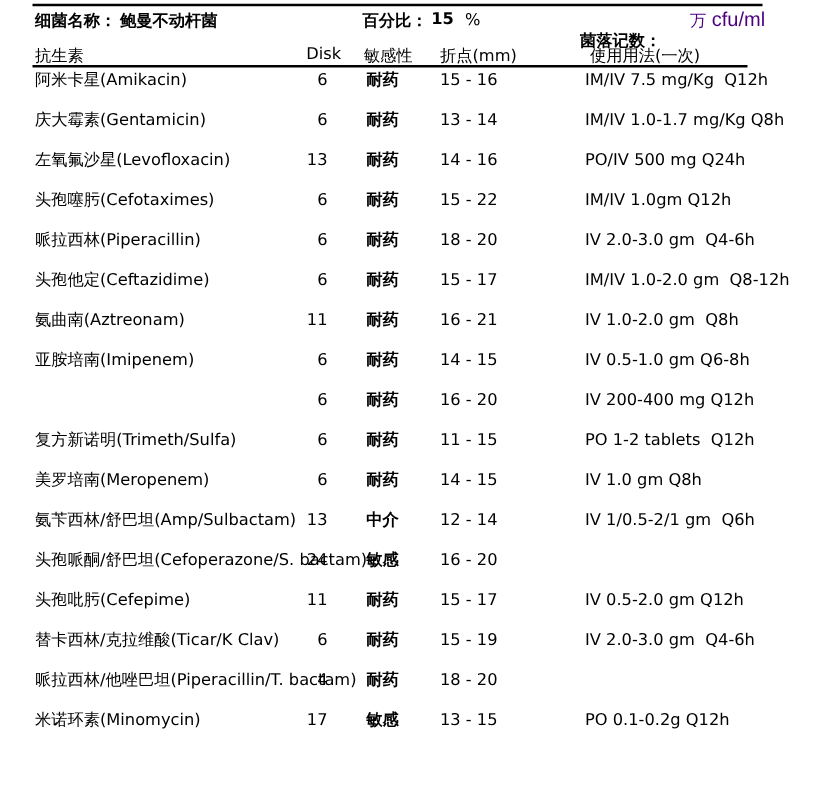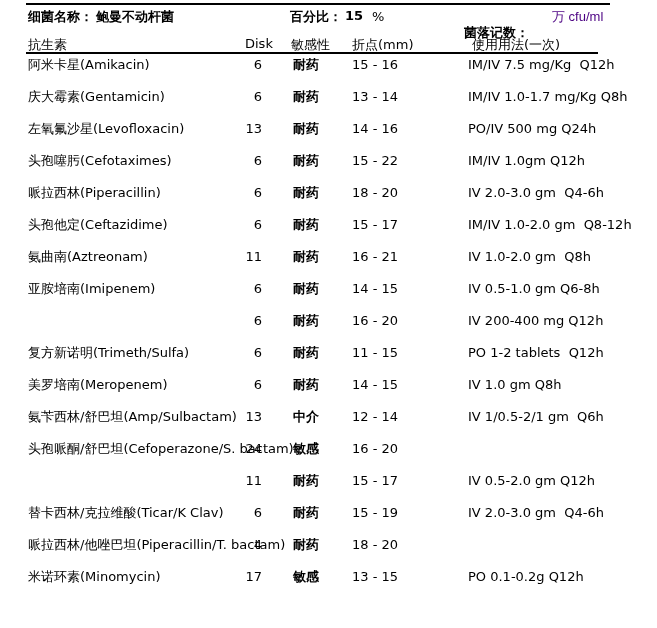--- a/index.html
+++ b/index.html
@@ -14,21 +14,21 @@
   #top-rule{left:26px;top:3px;width:584px;}
   #header-rule{left:26px;top:52px;width:572px;}
   
   #bacteria-label{left:28px;top:8px;}
   #bacteria-name{left:96px;top:8px;}
   #percent-label{left:290px;top:8px;}
   #percent-value{left:345px;top:8px;}
   #percent-unit{left:372px;top:9px;}
   #colony-label{left:432px;top:24px;margin-left:32px;}
   #colony-unit{left:552px;top:8px;}
-  #colony-unit .latin{font-family:"Liberation Sans",sans-serif;font-size:13px;}
+  #colony-unit .latin{font-family:"Liberation Sans",sans-serif;font-size:16px;}
   
   .colhead{top:36px;}
   #col-antibiotic{left:28px;}
   #col-disk{left:245px;}
   #col-sens{left:291px;}
   #col-bp{left:352px;}
   #col-usage{left:472px;}
   
   .row{position:absolute;left:0;width:570px;height:16px;line-height:16px;}
   .cell{position:absolute;white-space:pre;top:0;}
@@ -144,20 +144,21 @@
     <span class="cell c-usage">IV 1/0.5-2/1 gm  Q6h</span>
   </div>
     <div class="row" style="top: 441px;">
     <span class="cell c-name">头孢哌酮/舒巴坦(Cefoperazone/S. bactam)</span>
     <span class="cell c-disk">24</span>
     <span class="cell c-sens">敏感</span>
     <span class="cell c-bp">16 - 20</span>
     <span class="cell c-usage"></span>
   </div>
     <div class="row" style="top: 473px;">
+    <span class="cell c-name">头孢吡肟(Cefepime)</span>
     <span class="cell c-disk">11</span>
     <span class="cell c-sens">耐药</span>
     <span class="cell c-bp">15 - 17</span>
     <span class="cell c-usage">IV 0.5-2.0 gm Q12h</span>
   </div>
     <div class="row" style="top: 505px;">
     <span class="cell c-name">替卡西林/克拉维酸(Ticar/K Clav)</span>
     <span class="cell c-disk">6</span>
     <span class="cell c-sens">耐药</span>
     <span class="cell c-bp">15 - 19</span>

